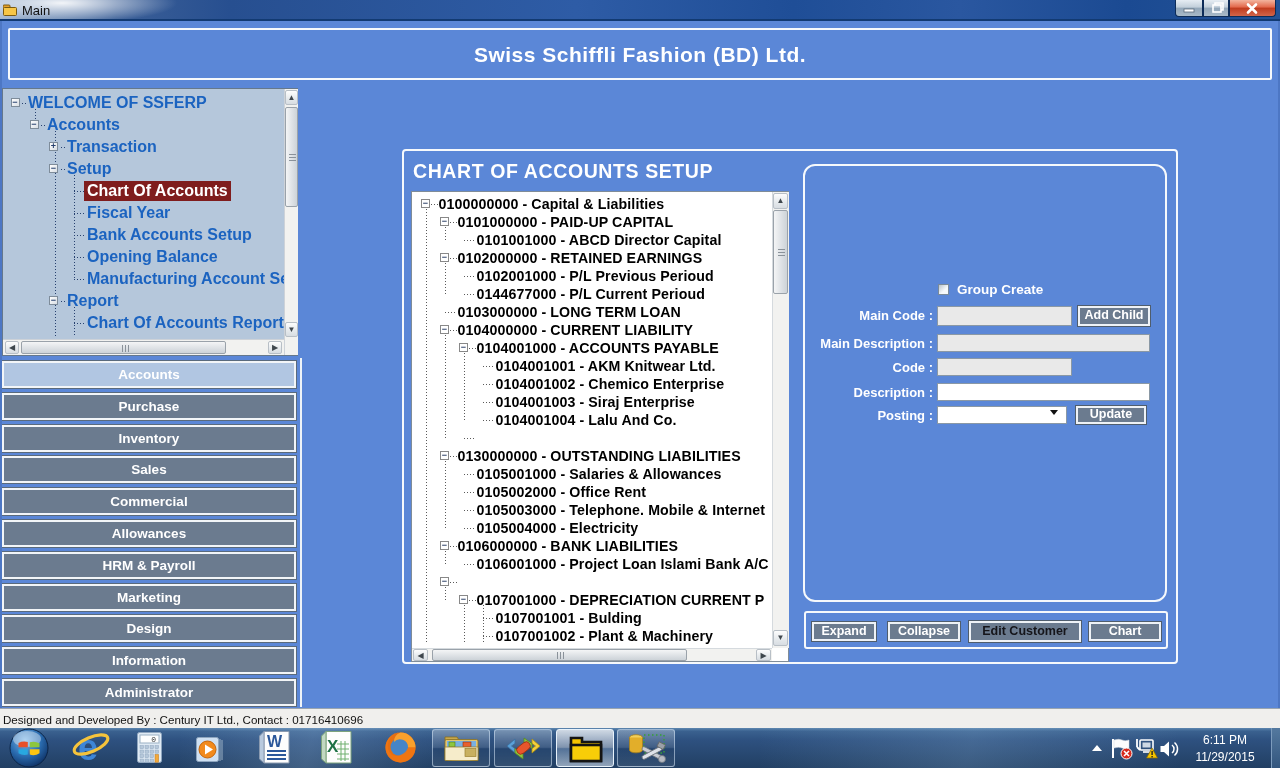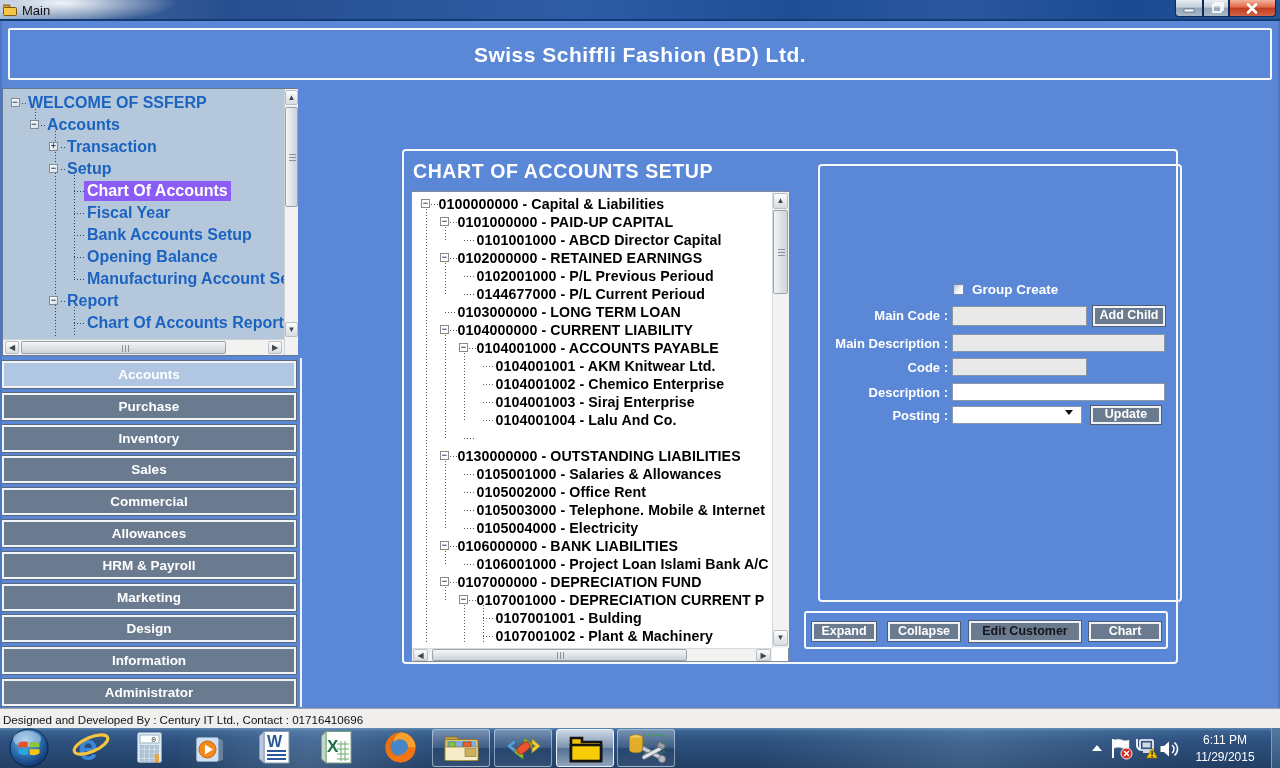--- a/index.html
+++ b/index.html
@@ -15,21 +15,21 @@
 .wbtn{top:0;height:17px;border:1px solid #0d2c58;border-top:none;}
 #wb-min{left:1175px;width:28px;border-radius:0 0 0 4px;background:linear-gradient(#e6edf3 0%,#c2cfda 45%,#93a7b9 50%,#a9bac8 100%);}
 #wb-max{left:1203px;width:26px;background:linear-gradient(#e6edf3 0%,#c2cfda 45%,#93a7b9 50%,#a9bac8 100%);}
 #wb-close{left:1229px;width:47px;border-radius:0 0 4px 0;background:linear-gradient(#f3b49e 0%,#e2674a 45%,#c03b1e 50%,#d2654a 100%);}
 
 #header{left:8px;top:28px;width:1264px;height:52px;border:2px solid #f6f9fc;border-radius:2px;}
 #header .t{width:100%;text-align:center;top:13px;font-size:21px;font-weight:bold;color:#fff;letter-spacing:0.5px;}
 
 #lpanel{left:2px;top:88px;width:296px;height:268px;background:#b5c7db;border:1px solid #65788c;}
 #lpanel .row{white-space:nowrap;font-weight:bold;font-size:16px;color:#1b63c0;}
-#lpanel .sel{background:#8b5cf6;color:#fff;padding:0 3px;}
+#lpanel .sel{background:#7f1d1d;color:#fff;padding:0 3px;}
 .vdot{width:1px;background-image:repeating-linear-gradient(to bottom,#27416f 0 1px,rgba(0,0,0,0) 1px 3px);}
 .hdot{height:1px;background-image:repeating-linear-gradient(to right,#27416f 0 1px,rgba(0,0,0,0) 1px 3px);}
 .vdotk{width:1px;background-image:repeating-linear-gradient(to bottom,#5a5a5a 0 1px,rgba(0,0,0,0) 1px 3px);}
 .hdotk{height:1px;background-image:repeating-linear-gradient(to right,#5a5a5a 0 1px,rgba(0,0,0,0) 1px 3px);}
 .ebox{width:9px;height:9px;background:linear-gradient(135deg,#fff,#d8dee4);border:1px solid #7e8c9a;font:bold 9px/7px "Liberation Sans",sans-serif;text-align:center;color:#27416f;}
 .ebox2{width:9px;height:9px;background:#fff;border:1px solid #888;font:bold 9px/7px "Liberation Sans",sans-serif;text-align:center;color:#2a3f66;}
 
 .sbtrack{background:#f2f2f0;border:1px solid #cdd2d8;}
 .sbtn{background:linear-gradient(#fdfdfd,#e5e9ec 60%,#d8dde2);border:1px solid #b8bfc6;border-radius:2px;color:#4a5258;text-align:center;}
 .sthumbv{background:linear-gradient(90deg,#f4f5f6,#dce0e4 60%,#cdd3d8);border:1px solid #9aa2aa;border-radius:2px;}
@@ -40,21 +40,21 @@
 
 .sbbtn{left:2px;width:294px;height:27px;background:#6b7b8f;border:2px solid #f2f5f8;box-shadow:0 0 0 1px #5a6a7c;
  color:#fff;font-weight:bold;font-size:13.5px;text-align:center;line-height:23px;}
 .sbbtn.act{background:#b1c6e2;}
 
 #outerbox{left:402px;top:149px;width:776px;height:515px;border:2px solid #f6f9fc;border-radius:4px;}
 #mtitle{left:413px;top:160px;font-size:19.5px;font-weight:bold;color:#fff;letter-spacing:0.6px;}
 #treebox{left:411px;top:191px;width:378px;height:471px;background:#fff;border:1px solid #7f8c98;}
 #treebox .row{white-space:nowrap;font-weight:bold;font-size:14.2px;color:#000;letter-spacing:0.1px;}
 
-#formbox{left:803px;top:164px;width:364px;height:438px;border:2px solid #f6f9fc;border-radius:4px;margin-left:15px;}
+#formbox{left:803px;top:164px;width:364px;height:438px;border:2px solid #f6f9fc;border-radius:12px;}
 #formbox .lbl{font-size:13px;font-weight:bold;color:#fff;text-align:right;white-space:nowrap;}
 .inp{background:#e9e9e9;border:1px solid #8a98a5;}
 .inpw{background:#fff;border:1px solid #8a98a5;}
 .gbtn{background:#6b7b8f;border:2px solid #eef2f6;box-shadow:0 0 0 1px #4f5d6d;color:#fff;font-weight:bold;font-size:12.5px;text-align:center;}
 #btnframe{left:804px;top:611px;width:364px;height:38px;border:2px solid #f6f9fc;border-radius:3px;}
 
 #statusbar{left:0;top:708px;width:1280px;height:20px;background:#f0efed;border-top:1px solid #9aa5b0;}
 #statusbar .t{left:3px;top:4px;font-size:11.6px;color:#111;}
 
 #taskbar{left:0;top:728px;width:1280px;height:40px;
@@ -215,21 +215,20 @@
       <div class="abs ebox2" style="left:28.0px;top:259.0px">−</div>
       <div class="abs row" style="left:45.5px;top:254.5px;height:18px;line-height:18px">0130000000 - OUTSTANDING LIABILITIES</div>
       <div class="abs row" style="left:64.5px;top:272.5px;height:18px;line-height:18px">0105001000 - Salaries &amp; Allowances</div>
       <div class="abs row" style="left:64.5px;top:290.5px;height:18px;line-height:18px">0105002000 - Office Rent</div>
       <div class="abs row" style="left:64.5px;top:308.5px;height:18px;line-height:18px">0105003000 - Telephone. Mobile &amp; Internet</div>
       <div class="abs row" style="left:64.5px;top:326.5px;height:18px;line-height:18px">0105004000 - Electricity</div>
       <div class="abs ebox2" style="left:28.0px;top:349.0px">−</div>
       <div class="abs row" style="left:45.5px;top:344.5px;height:18px;line-height:18px">0106000000 - BANK LIABILITIES</div>
       <div class="abs row" style="left:64.5px;top:362.5px;height:18px;line-height:18px">0106001000 - Project Loan Islami Bank A/C</div>
       <div class="abs ebox2" style="left:28.0px;top:385.0px">−</div>
-      <div class="abs row" style="left:45.5px;top:380.5px;height:18px;line-height:18px">0107000000 - DEPRECIATION FUND</div>
       <div class="abs ebox2" style="left:47.0px;top:403.0px">−</div>
       <div class="abs row" style="left:64.5px;top:398.5px;height:18px;line-height:18px">0107001000 - DEPRECIATION CURRENT P</div>
       <div class="abs row" style="left:83.5px;top:416.5px;height:18px;line-height:18px">0107001001 - Bulding</div>
       <div class="abs row" style="left:83.5px;top:434.5px;height:18px;line-height:18px">0107001002 - Plant &amp; Machinery</div>
       <div class="abs sbtrack" style="left:360px;top:0px;width:17px;height:456px;border:none;border-left:1px solid #d5dade"></div>
       <div class="abs sbtn" style="left:361px;top:1px;width:15px;height:16px">
         <div class="arr" style="line-height:14px">▲</div>
       </div>
       <div class="abs sbtn" style="left:361px;top:438px;width:15px;height:16px">
         <div class="arr" style="line-height:14px">▼</div>

